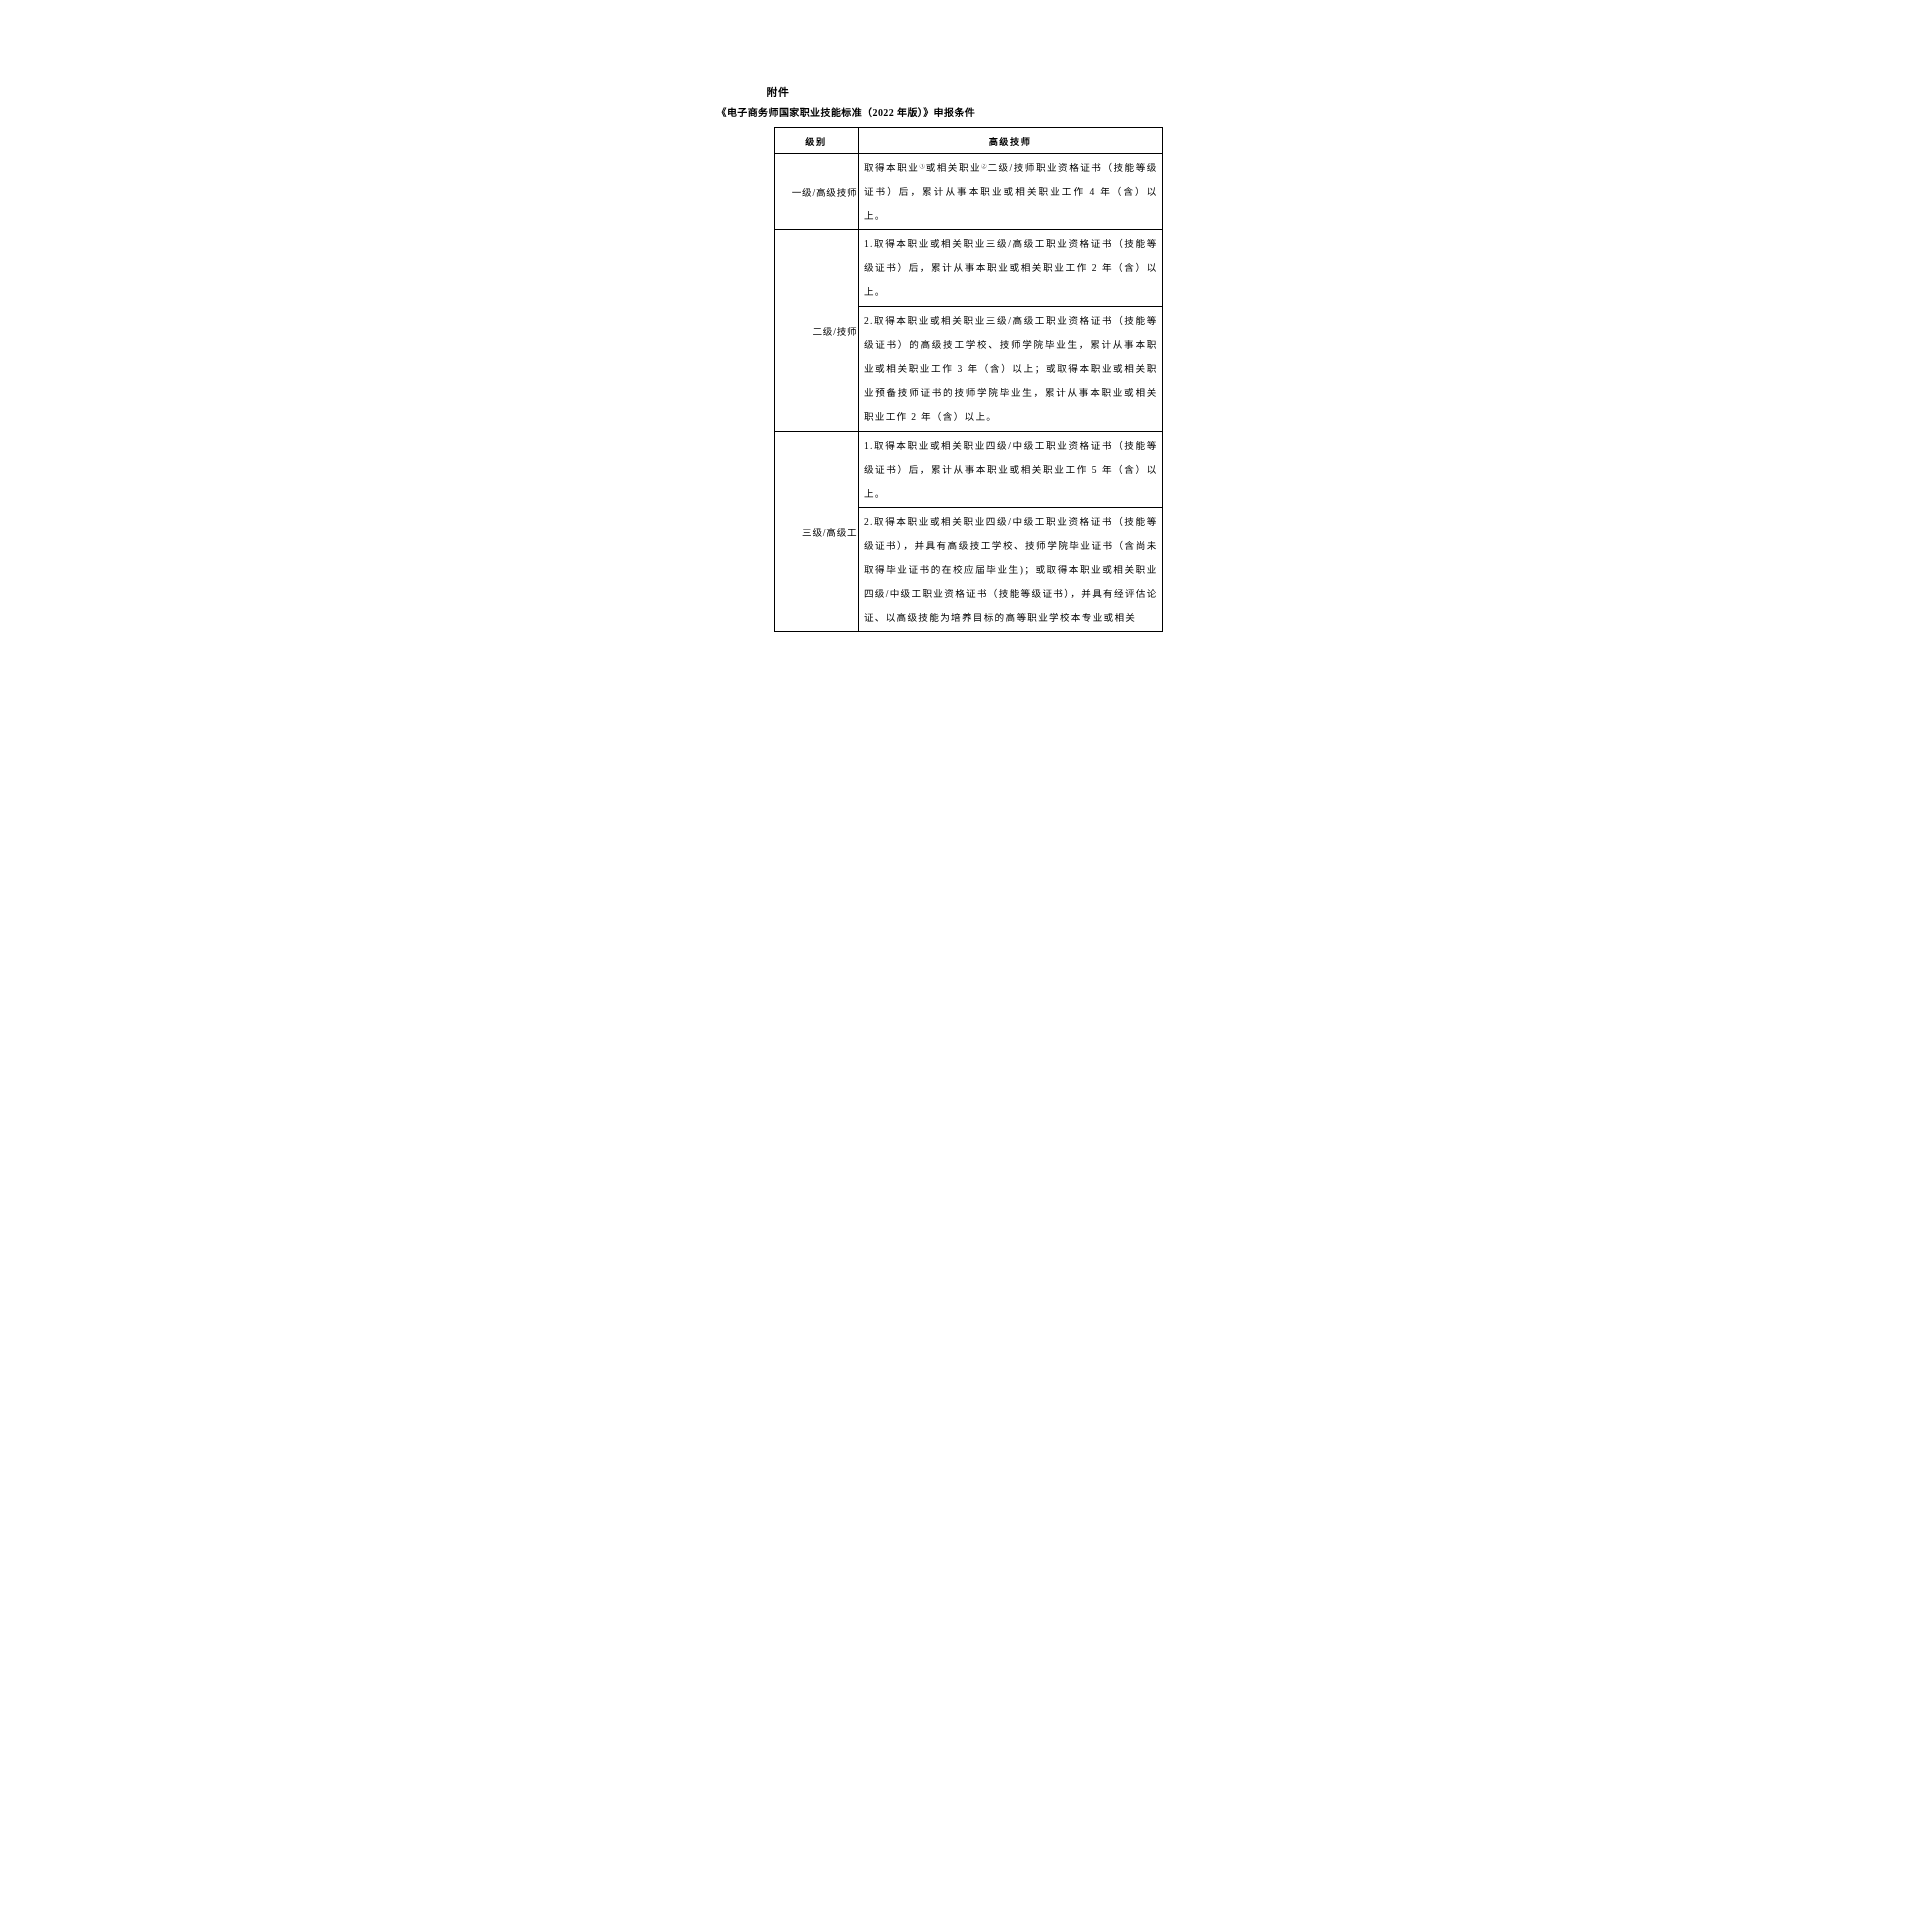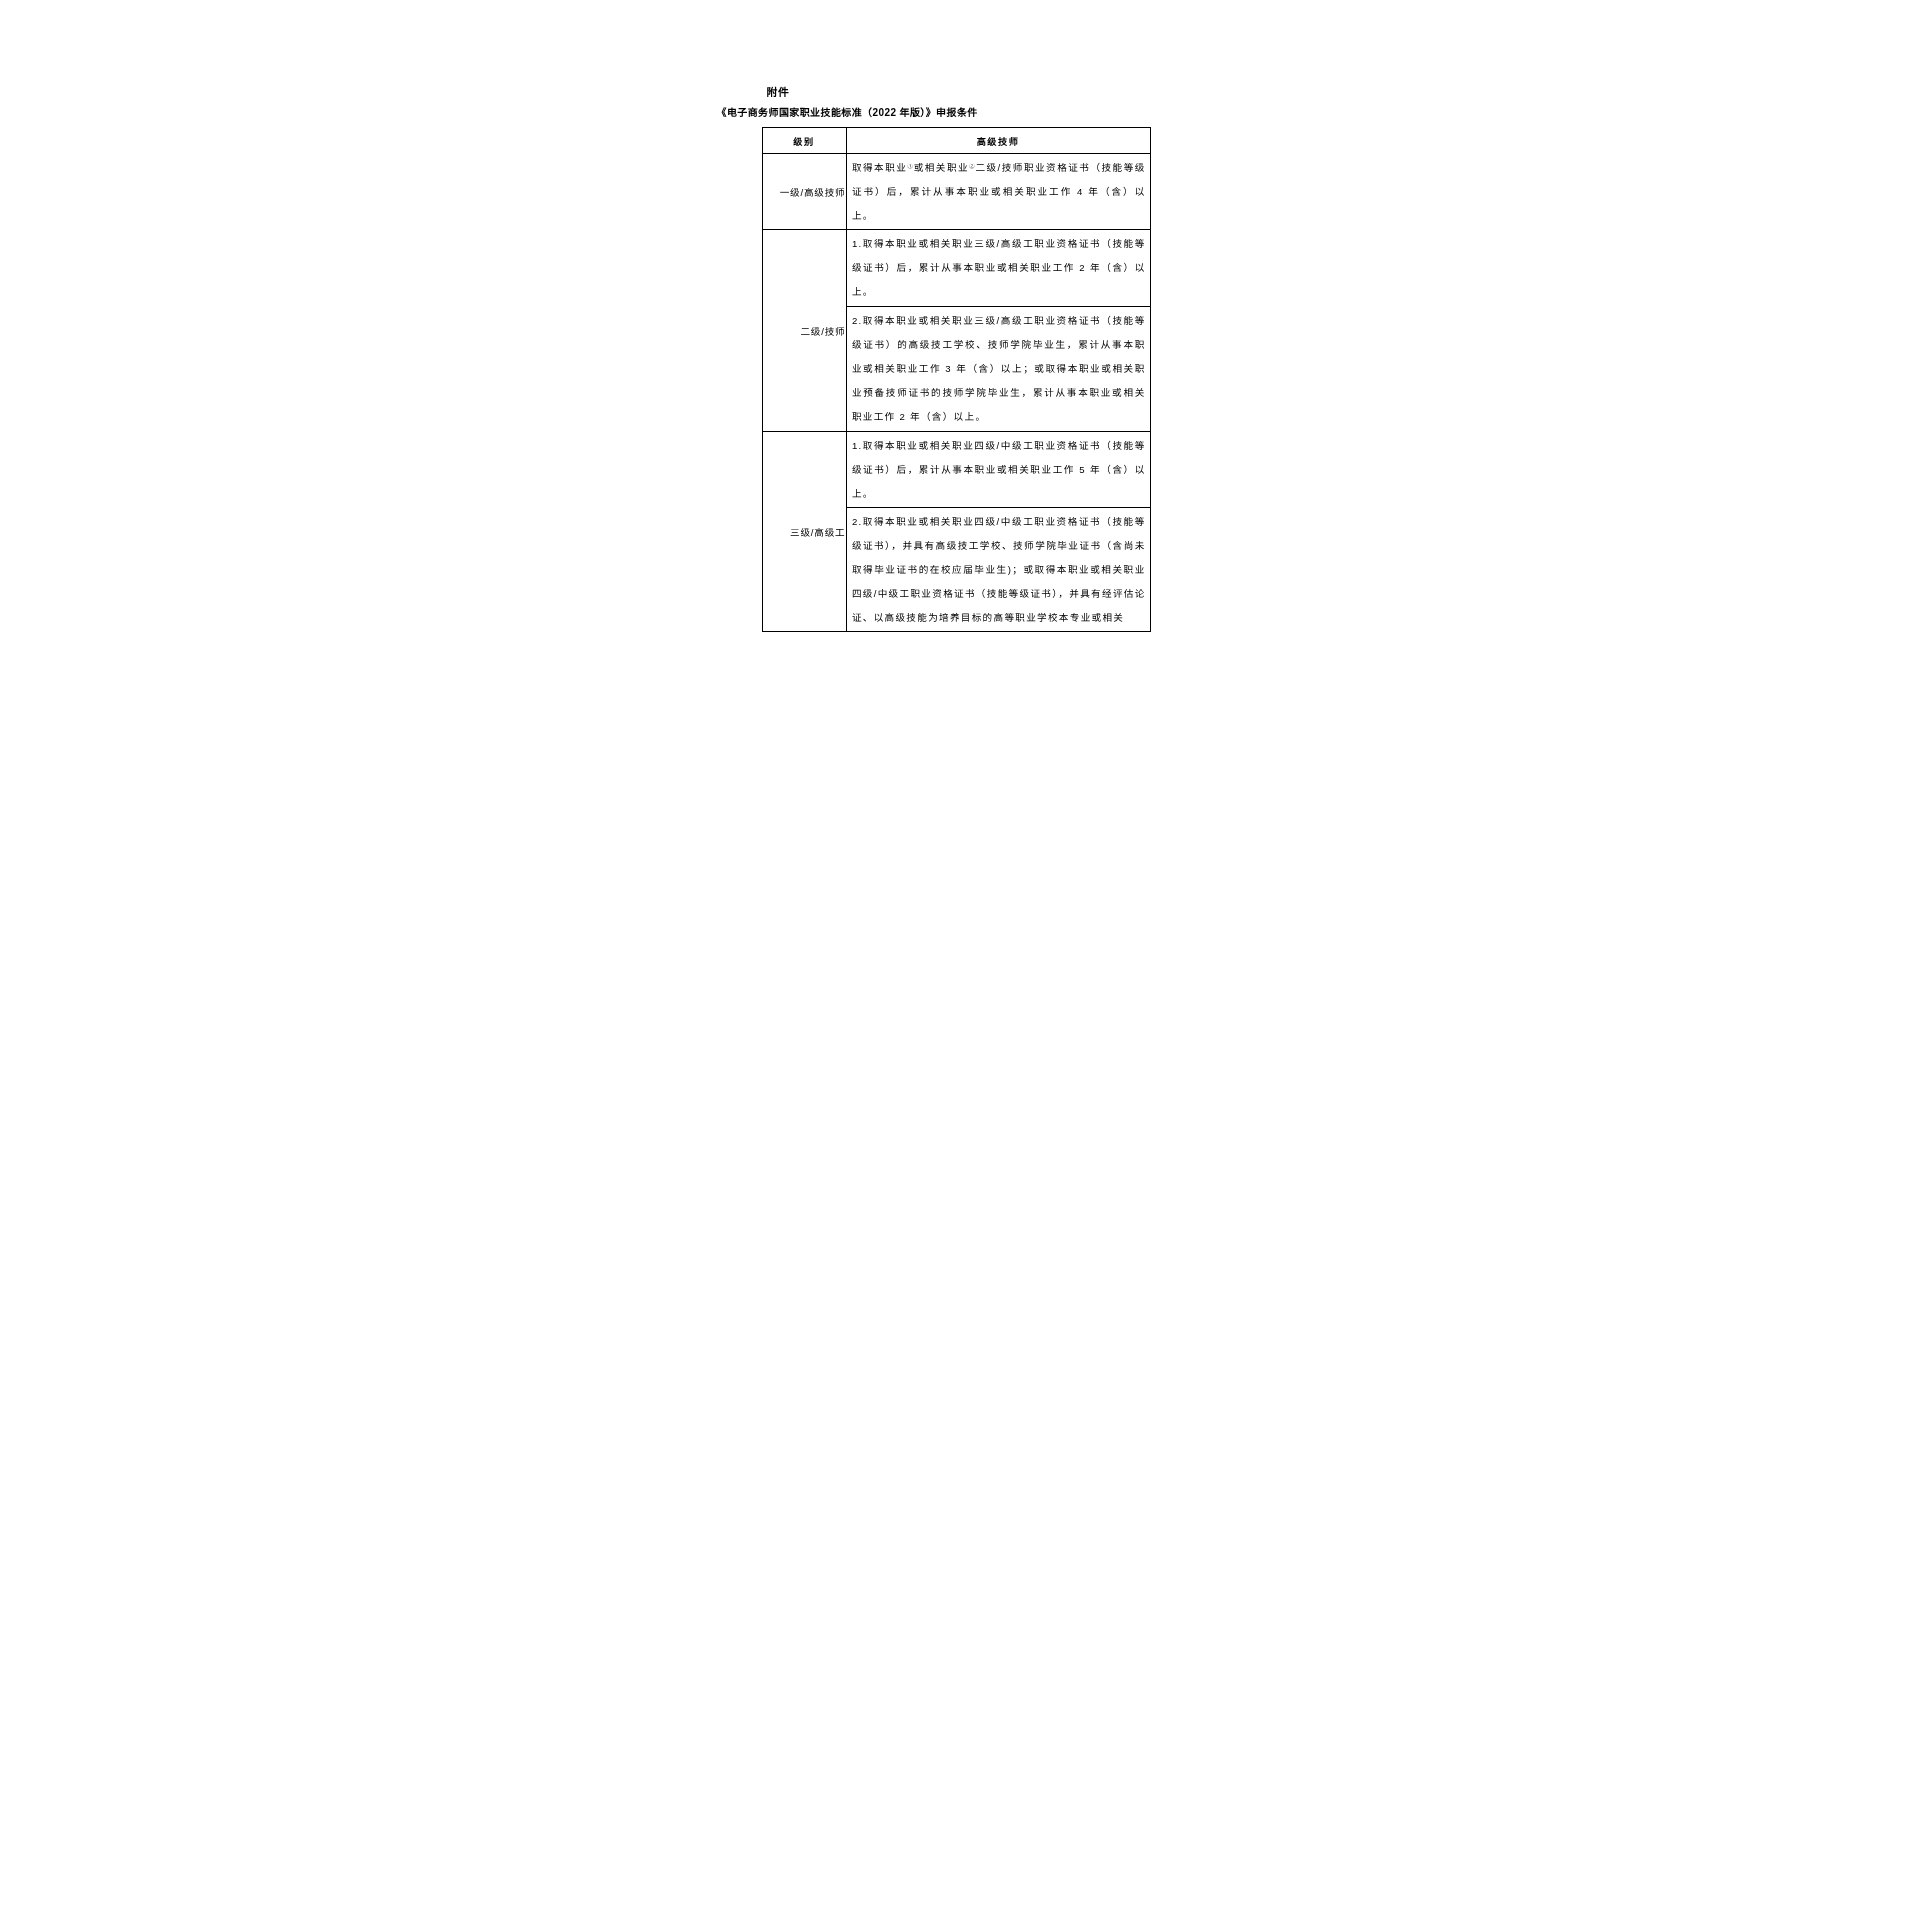--- a/index.html
+++ b/index.html
@@ -7,21 +7,21 @@
     padding: 0;
     background: #ffffff;
   }
   .page {
     position: relative;
     width: 478px;
     height: 676px;
     margin: 0 auto;
     background: #ffffff;
     color: #000000;
-    font-family: Liberation Sans, sans-serif;
+    font-family: Liberation Serif, serif;
     overflow: hidden;
   }
   .attachment {
     margin: 0;
     padding: 86px 0 0 50px;
     font-size: 10.8px;
     line-height: 12.3px;
     font-weight: 700;
     letter-spacing: 0.8px;
   }
@@ -29,21 +29,21 @@
     margin: 7.7px 0 0 0;
     text-align: left;
     font-size: 10px;
     line-height: 13.5px;
     font-weight: 700;
     letter-spacing: 0.4px;
   }
   table.cond-table {
     border-collapse: collapse;
     table-layout: fixed;
-    margin: 8px 0 0 45px;
+    margin: 8px 0 0 57px;
     width: 388px;
     border: 1.2px solid #000;
   }
   .cond-table col.col-level { width: 84px; }
   .cond-table col.col-cond  { width: 304px; }
   .cond-table th, .cond-table td {
     border: 0.6px solid #000;
     padding: 0;
     vertical-align: middle;
     background: #fff;

